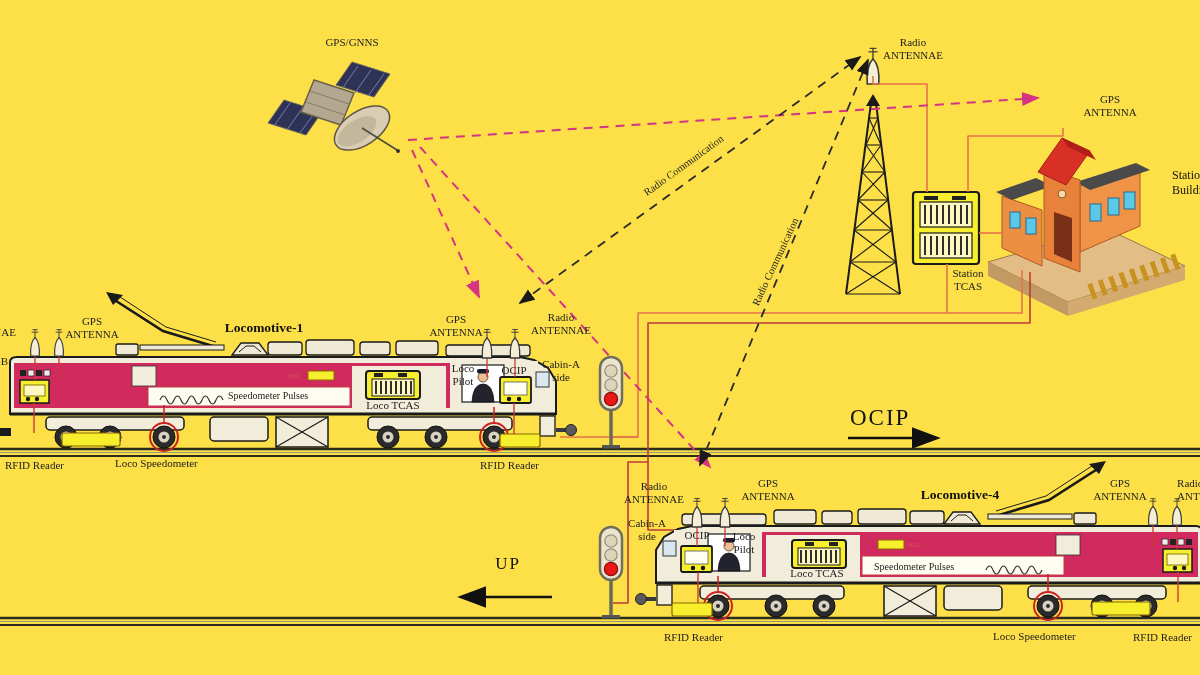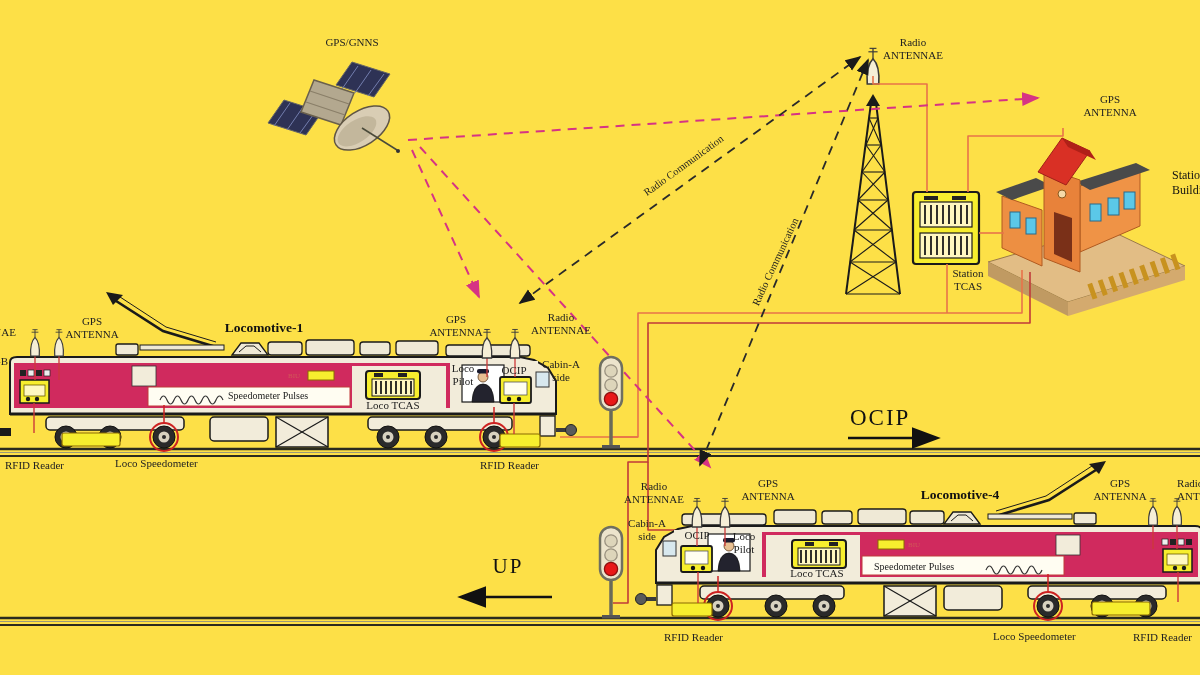--- a/index.html
+++ b/index.html
@@ -316,21 +316,21 @@
 ANTENNA</div>
 <div class="lbl c" style="left:948px;top:267px;margin-left:20px;">Station
 TCAS</div>
 <div class="lbl bld" style="left:1172px;top:168px;width:80px;">Station
 Building</div>
 
 <div class="lbl rot" style="left:684px;top:166px;--a:-36deg;">Radio Communication</div>
 <div class="lbl rot" style="left:776px;top:262px;--a:-65deg;">Radio Communication</div>
 
 <div class="lbl dir" style="left:850px;top:404px;">OCIP</div>
-<div class="lbl dir c" style="left:508px;top:554px;font-size:21px;">UP</div>
+<div class="lbl dir c" style="left:508px;top:554px;font-size:17px;">UP</div>
 
 <div class="lbl c title" style="left:264px;top:320px;">Locomotive-1</div>
 <div class="lbl c" style="left:92px;top:315px;">GPS
 ANTENNA</div>
 <div class="lbl c" style="left:-14px;top:313px;">Radio
 ANTENNAE</div>
 <div class="lbl cabB" style="left:-26px;top:355px;">Cab-B</div>
 <div class="lbl c" style="left:456px;top:313px;">GPS
 ANTENNA</div>
 <div class="lbl c" style="left:561px;top:311px;">Radio

